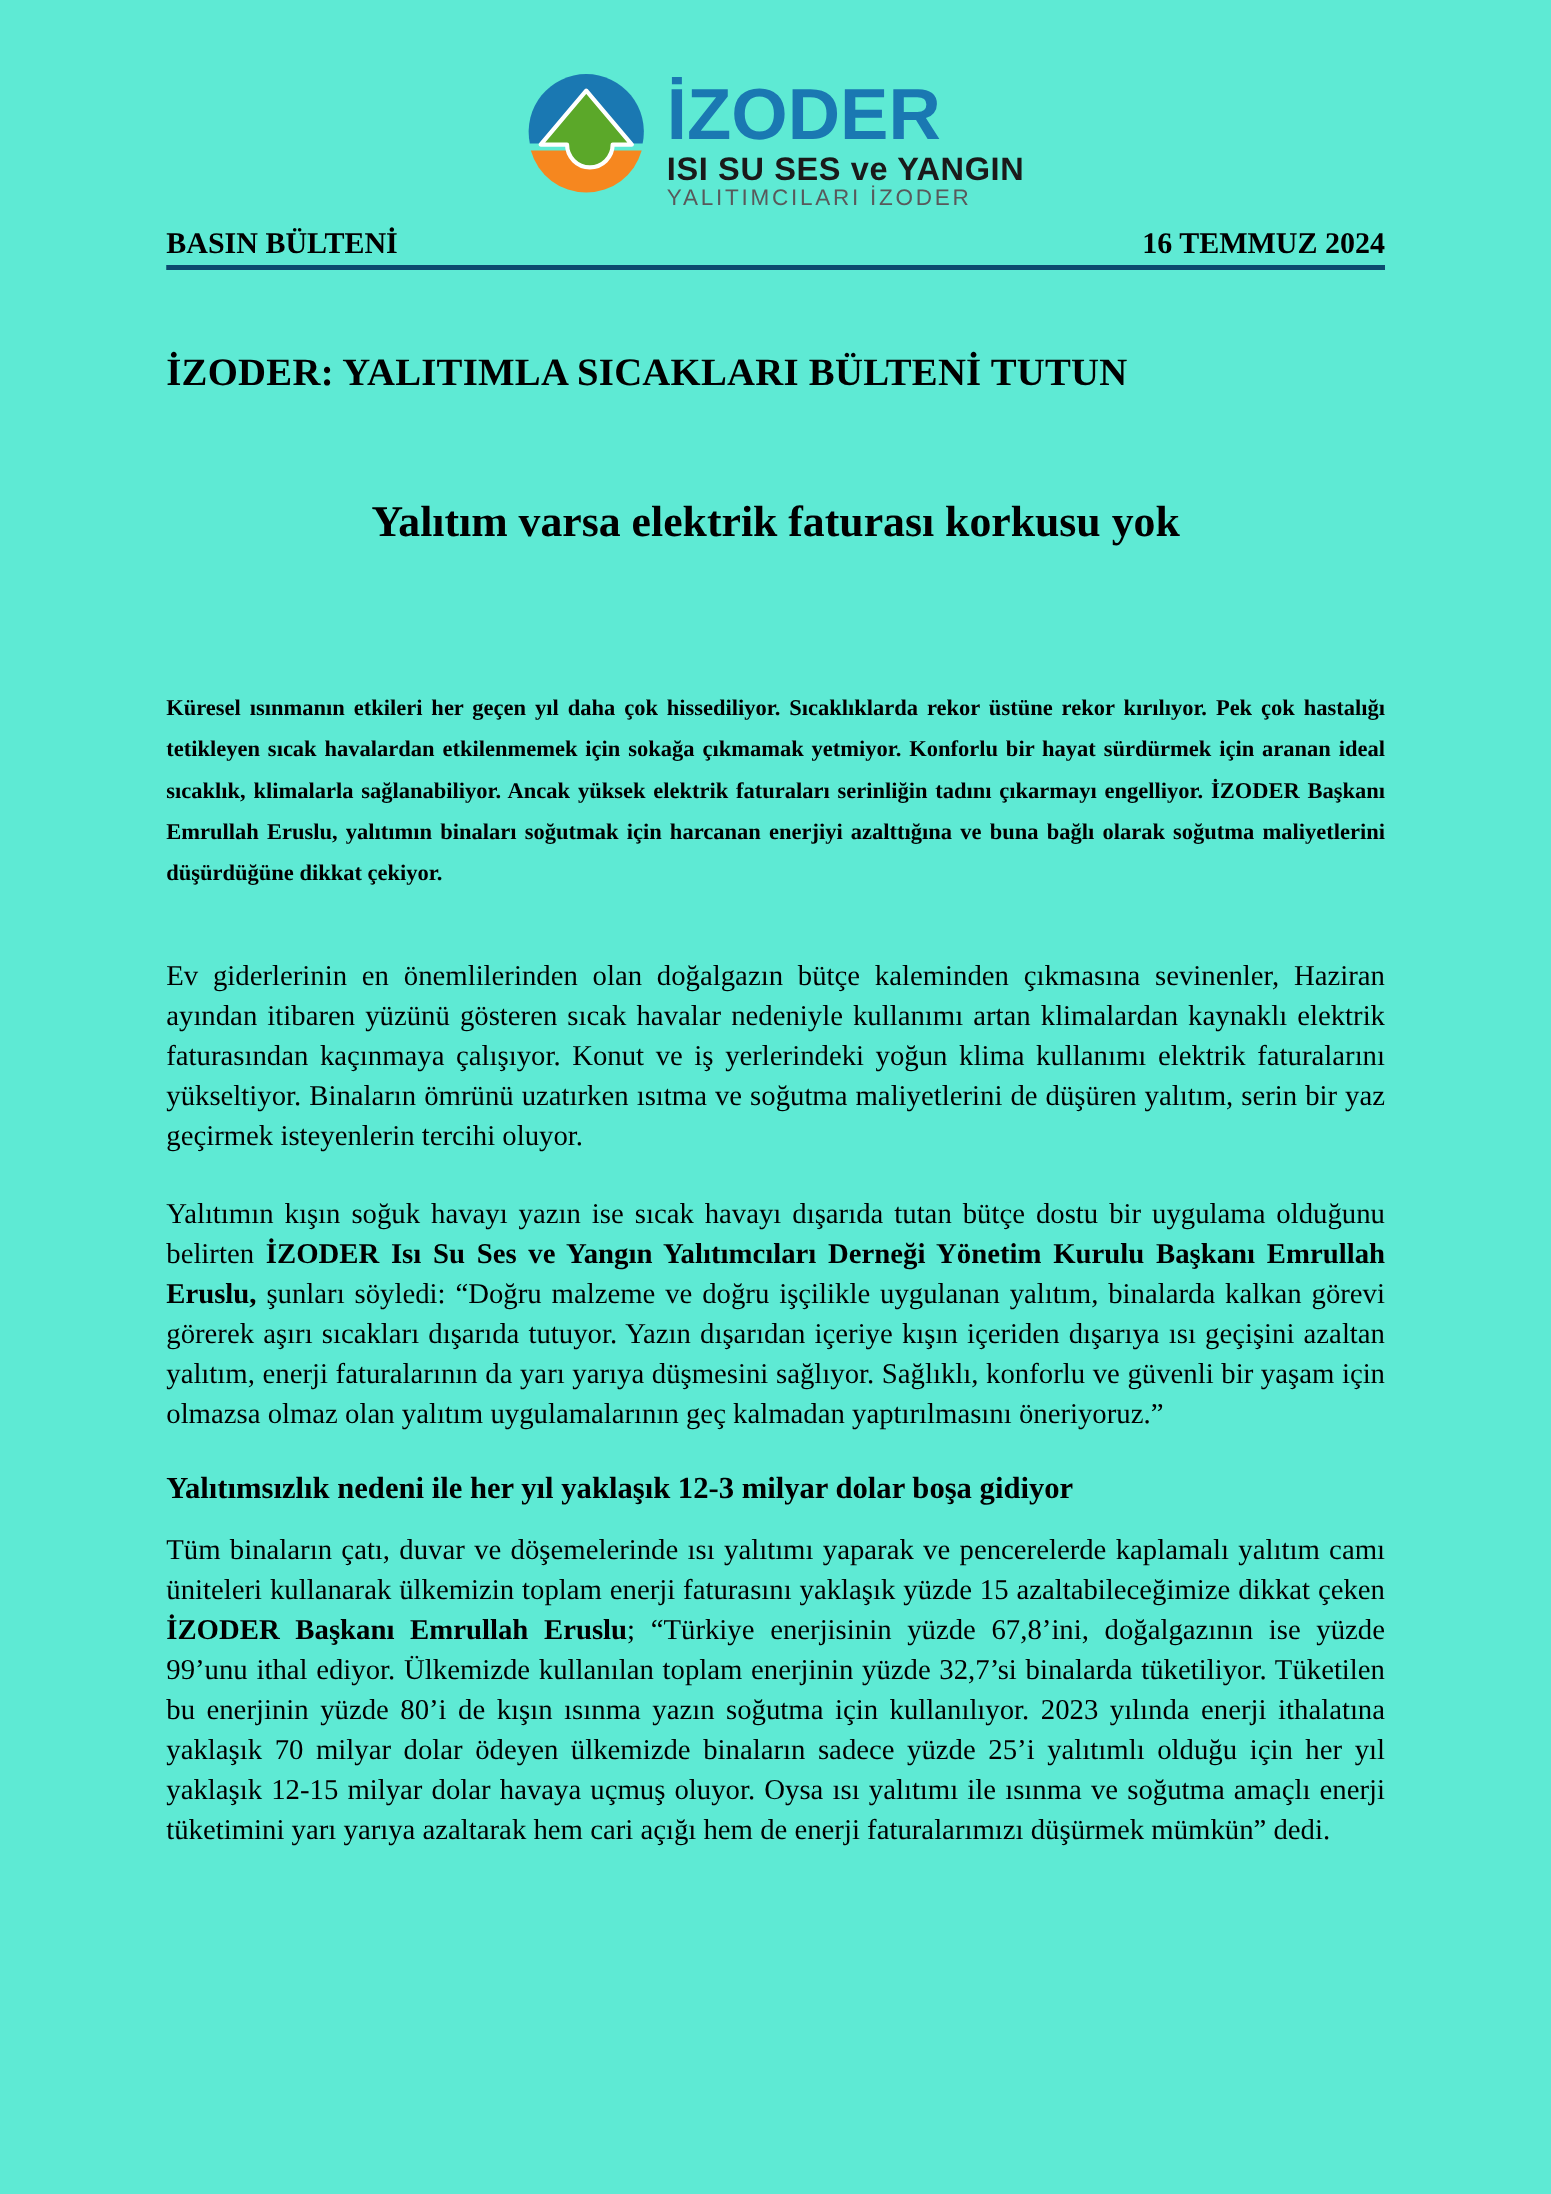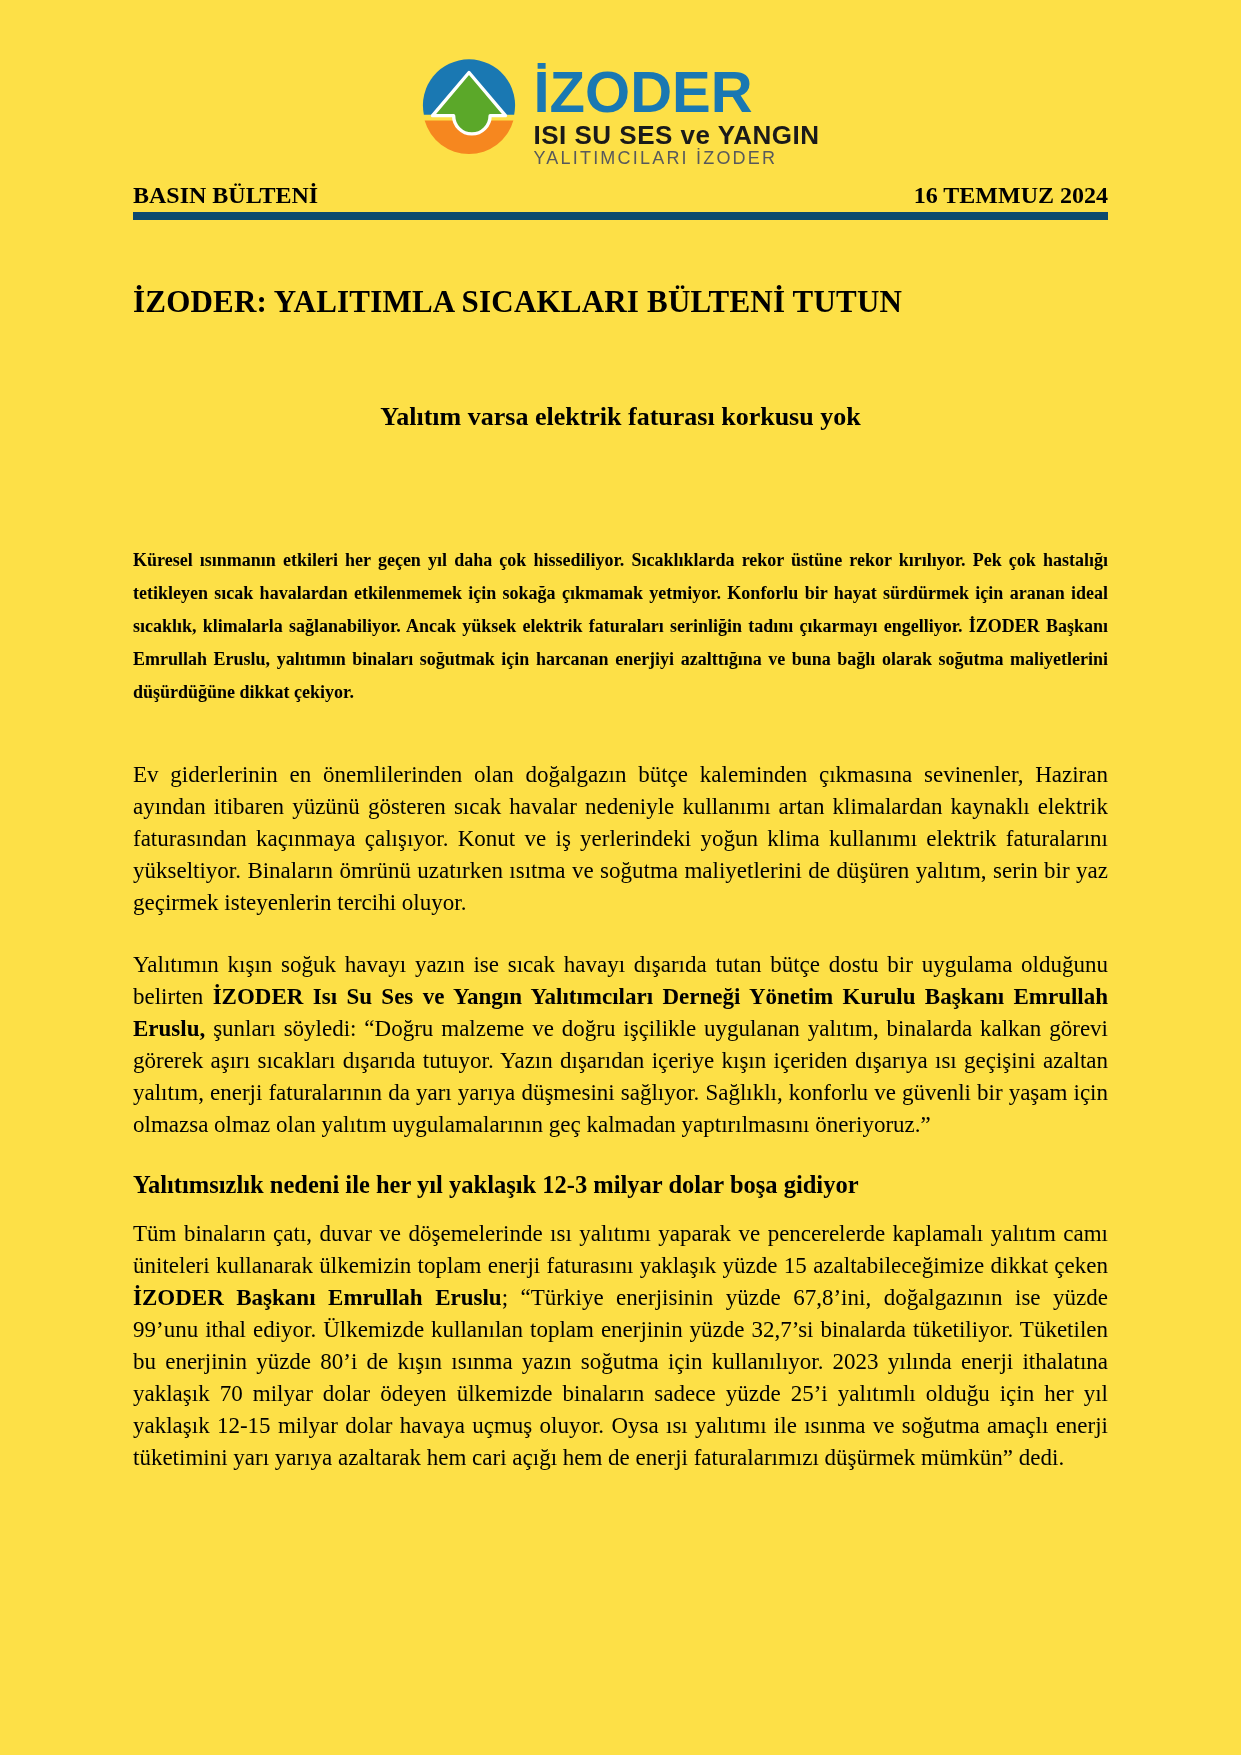--- a/index.html
+++ b/index.html
@@ -5,21 +5,21 @@
   html, body {
     margin: 0;
     padding: 0;
     background: #ffffff;
   }
   .page {
     position: relative;
     width: 1241px;
     height: 1755px;
     margin: 0 auto;
-    background: #fde047;
+    background: #5eead4;
     box-sizing: border-box;
     padding: 0 133px;
     font-family: "Liberation Serif", serif;
     color: #000000;
     overflow: hidden;
   }
   
   .logo {
     margin-top: 58px;
     display: flex;
@@ -61,36 +61,36 @@
     font-weight: normal;
     letter-spacing: 2.2px;
     color: #58595b;
   }
   
   .press-row {
     margin-top: 14px;
     display: flex;
     justify-content: space-between;
     align-items: flex-end;
-    border-bottom: 8px solid #0c4a6e;
+    border-bottom: 4px solid #0c4a6e;
     padding-bottom: 3px;
     font-size: 24px;
     font-weight: bold;
   }
   
   .doc-title {
     margin-top: 64px;
     font-size: 31px;
     font-weight: bold;
     letter-spacing: 0.2px;
   }
   .doc-subtitle {
     margin-top: 82px;
     text-align: center;
-    font-size: 26px;
+    font-size: 35px;
     font-weight: bold;
   }
   
   .lead {
     margin-top: 112px;
     font-size: 18px;
     line-height: 33px;
     font-weight: bold;
     text-align: justify;
   }

